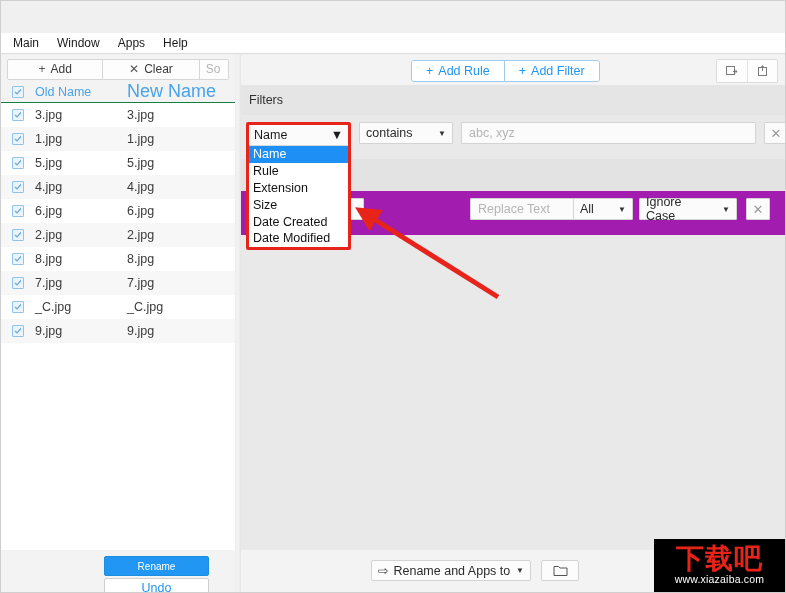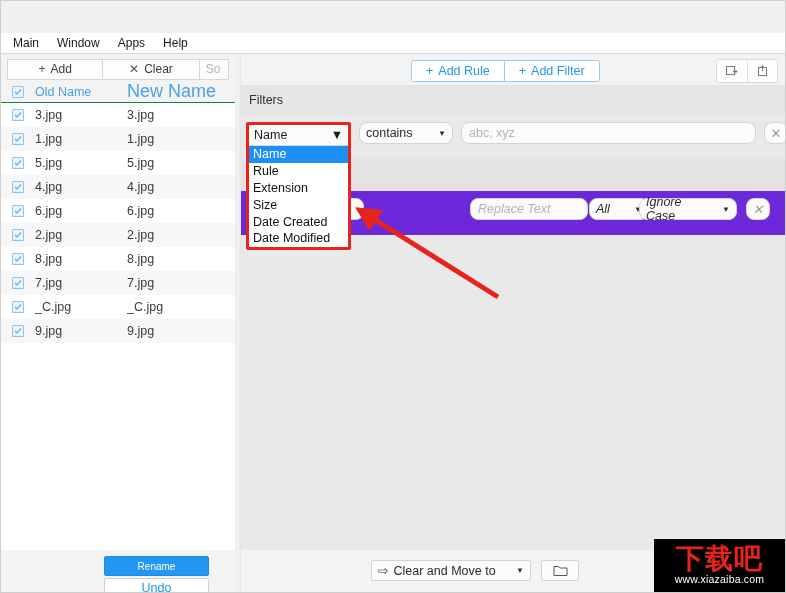--- a/index.html
+++ b/index.html
@@ -164,31 +164,30 @@
     display: flex; align-items: center;
   }
   .filters-label { font-size: 12.5px; color: #303030; margin-left: 8px; }
 
   .filter-row {
     position: absolute; left: 0; top: 60px; right: 0; height: 44px;
     background: #e9e9e9;
   }
   .rule-row {
     position: absolute; left: 0; top: 136px; right: 0; height: 44px;
-    background: #6d28d9;
-    font-style: italic;
+    background: #a21caf;
   }
   .divider-band {
     position: absolute; left: 0; top: 104px; right: 0; height: 32px;
     background: #e3e3e3;
   }
 
   .ctl {
     position: absolute; height: 22px; background: #fbfbfb;
-    border: 1px solid #d3d3d3; border-radius: 8px;
+    border: 1px solid #d3d3d3; border-radius: 1px;
     font-size: 12.5px; color: #2b2b2b;
     display: flex; align-items: center;
   }
   .ctl.select { padding: 0 6px; justify-content: space-between; background: #fbfbfb; }
   .ctl.select .caret { font-size: 8px; color: #333; margin-left: 8px; }
   .ctl.input { padding: 0 7px; color: #b5b5b5; background: #fbfbfb; }
   .ctl.xbtn { width: 24px; justify-content: center; color: #9a9a9a; font-size: 13px; }
 
   
   .dd-wrap {
@@ -461,38 +460,38 @@
       <div class="ctl xbtn" style="left:523px; top:7px;">✕</div>
     </div>
 
     <div class="divider-band"></div>
 
     <div class="rule-row">
       <div class="ctl input" style="left:5px; top:7px; width:118px;">Find Text</div>
 
       <div class="ctl input" style="left:230px; top:7px; width:118px; left:229px;">Replace Text</div>
 
-      <div class="ctl select" style="left:348px; top:7px; width:60px;">
+      <div class="ctl select" style="left:332px; top:7px; width:60px;">
         <span>All</span>
         <span class="caret">▼</span>
       </div>
 
       <div class="ctl select" style="left:398px; top:7px; width:98px;">
         <span>Ignore Case</span>
         <span class="caret">▼</span>
       </div>
 
       <div class="ctl xbtn" style="left:505px; top:7px;">✕</div>
     </div>
 
     <div class="bottom-right">
       <div class="move-sel">
         <span style="display:flex;align-items:center;gap:5px;">
           <span>⇨</span>
-          <span>Clear and Move to</span>
+          <span>Rename and Apps to</span>
         </span>
         <span style="font-size:8px;color:#333;">▼</span>
       </div>
       <div class="folder-btn">
         <svg width="15" height="13" viewBox="0 0 15 13">
           <path d="M1 2.5 H5.5 L7 4 H14 V11.5 H1 Z" fill="none" stroke="#555" stroke-width="1"></path>
         </svg>
       </div>
     </div>
   </div>

